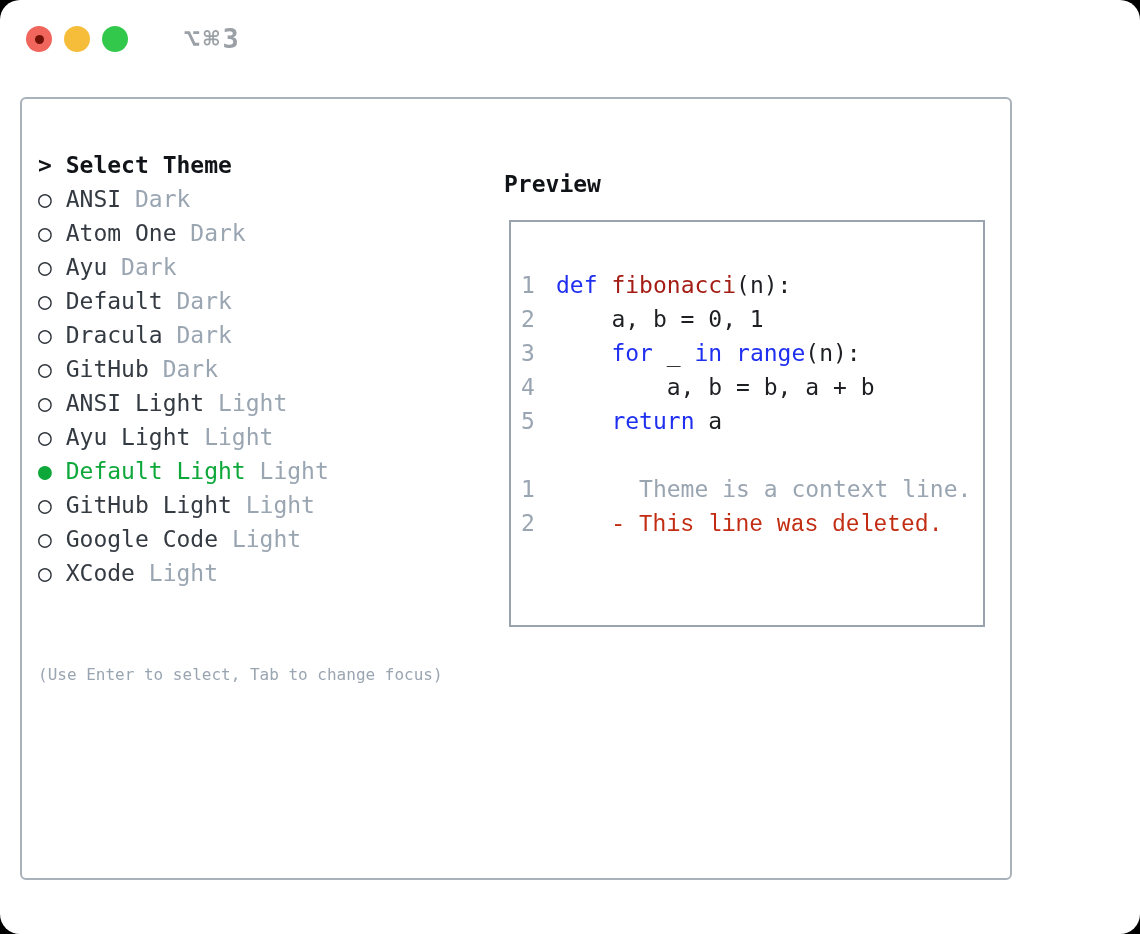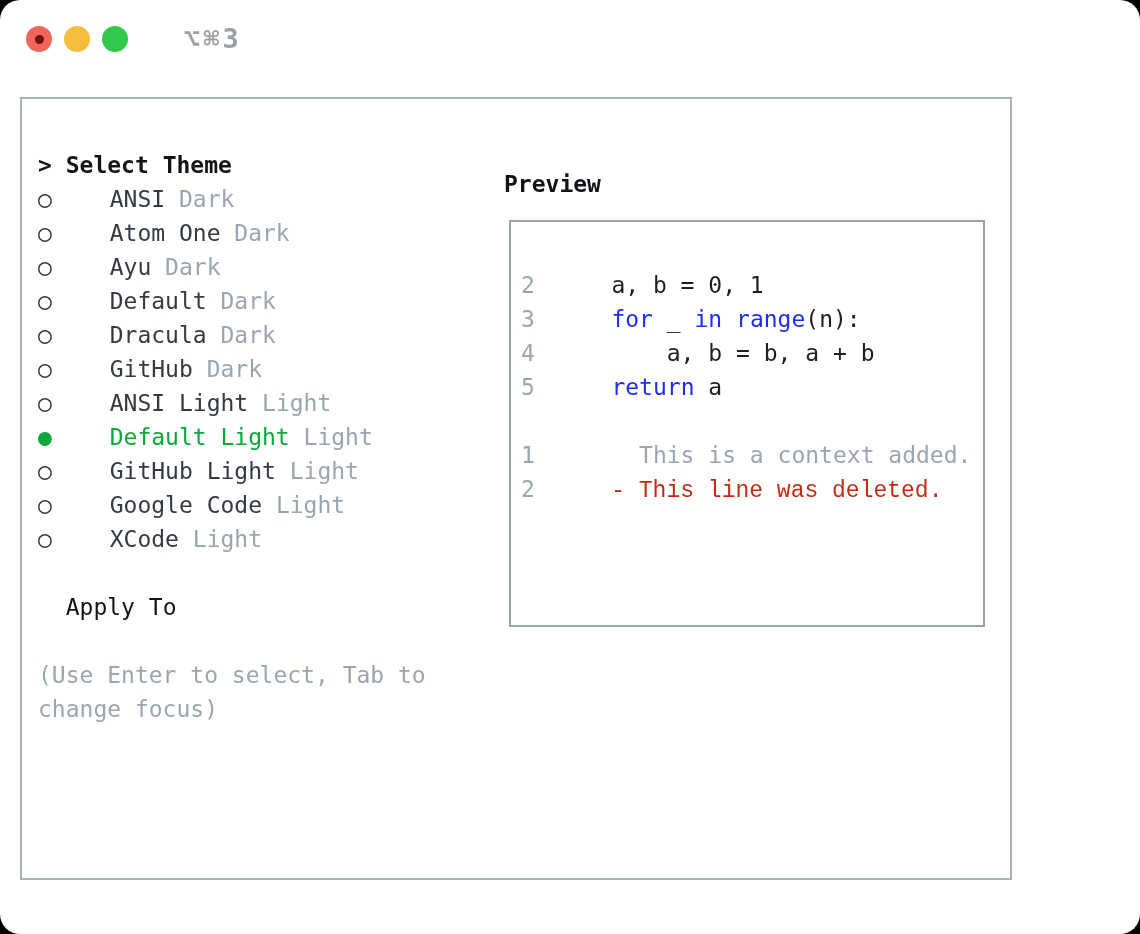--- a/index.html
+++ b/index.html
@@ -25,39 +25,39 @@
   .light.yellow{background:var(--light-yellow);}
   .light.green{background:var(--light-green);}
   .light.red .dot{width:9px;height:9px;border-radius:50%;background:var(--light-red-dot);}
   .shortcut{
     margin-left:44px;font-size:27px;font-weight:bold;
     color:var(--shortcut-gray);letter-spacing:3px;line-height:26px;
   }
   
   .panel{
     position:absolute;left:20px;top:97px;width:992px;height:783px;
-    border:2px solid var(--panel-border);border-radius:0;
+    border:2px solid var(--panel-border);border-radius:6px;
     box-sizing:border-box;background:#fff;
     padding:49px 0 0 16px;
     display:flex;
   }
   .left-col{width:466px;flex:none;}
   .right-col{flex:1;margin-top:19px;}
   .row{height:34px;line-height:34px;font-size:23px;white-space:pre;color:var(--item-text);}
   .row.blank{height:34px;}
   .heading{font-weight:bold;color:var(--heading-text);}
   .prompt{font-weight:bold;color:var(--heading-text);}
   .mark{color:var(--item-text);}
   .mark.sel{color:var(--select-green);}
-  .nm{color:var(--item-text);margin-left:44px;}
+  .nm{color:var(--item-text);}
   .nm.sel{color:var(--select-green);}
   .muted{color:var(--muted-gray);}
   .subhead{color:var(--heading-text);}
   .hint{
-    width:440px;font-size:23px;line-height:34px;
+    width:440px;font-size:16px;line-height:34px;
     color:var(--muted-gray);white-space:pre-wrap;
   }
   
   .preview-title{padding-left:0;}
   .pbox{
     margin-left:5px;margin-top:19px;
     width:476px;height:407px;box-sizing:border-box;
     border:2px solid var(--pbox-border);
     padding:46px 0 0 10px;
     overflow:hidden;
@@ -91,42 +91,43 @@
       <div class="row"><span class="prompt">&gt;</span><span> </span><span class="heading">Select Theme</span></div>
 
       <div id="theme-list">
           <div class="row"><span class="mark">○ </span><span class="nm">ANSI</span><span class="muted"> Dark</span></div>
           <div class="row"><span class="mark">○ </span><span class="nm">Atom One</span><span class="muted"> Dark</span></div>
           <div class="row"><span class="mark">○ </span><span class="nm">Ayu</span><span class="muted"> Dark</span></div>
           <div class="row"><span class="mark">○ </span><span class="nm">Default</span><span class="muted"> Dark</span></div>
           <div class="row"><span class="mark">○ </span><span class="nm">Dracula</span><span class="muted"> Dark</span></div>
           <div class="row"><span class="mark">○ </span><span class="nm">GitHub</span><span class="muted"> Dark</span></div>
           <div class="row"><span class="mark">○ </span><span class="nm">ANSI Light</span><span class="muted"> Light</span></div>
+          <div class="row"><span class="mark">○ </span><span class="nm">Ayu Light</span><span class="muted"> Light</span></div>
           <div class="row"><span class="mark sel">● </span><span class="nm sel">Default Light</span><span class="muted"> Light</span></div>
           <div class="row"><span class="mark">○ </span><span class="nm">GitHub Light</span><span class="muted"> Light</span></div>
           <div class="row"><span class="mark">○ </span><span class="nm">Google Code</span><span class="muted"> Light</span></div>
           <div class="row"><span class="mark">○ </span><span class="nm">XCode</span><span class="muted"> Light</span></div>
         </div>
 
       <div class="row blank"></div>
-      <div class="row"><span>  </span><span class="subhead">Apply To</span></div>
 
 
       <div class="row blank"></div>
       <div class="hint">(Use Enter to select, Tab to change focus)</div>
     </div>
 
     <div class="right-col">
       <div class="row preview-title"><span class="heading">Preview</span></div>
 
       <div class="pbox" id="preview-box">
+          <div class="crow"><span class="ln">1</span><span class="tok-keyword">def</span><span class="tok-plain"> </span><span class="tok-func">fibonacci</span><span class="tok-plain">(n):</span></div>
           <div class="crow"><span class="ln">2</span><span class="tok-plain">    a, b = 0, 1</span></div>
           <div class="crow"><span class="ln">3</span><span class="tok-plain">    </span><span class="tok-keyword">for</span><span class="tok-plain"> _ </span><span class="tok-keyword">in</span><span class="tok-plain"> </span><span class="tok-keyword">range</span><span class="tok-plain">(n):</span></div>
           <div class="crow"><span class="ln">4</span><span class="tok-plain">        a, b = b, a + b</span></div>
           <div class="crow"><span class="ln">5</span><span class="tok-plain">    </span><span class="tok-keyword">return</span><span class="tok-plain"> a</span></div>
           <div class="crow"><span class="ln"></span></div>
-          <div class="crow"><span class="ln">1</span><span class="tok-context">      This is a context added.</span></div>
+          <div class="crow"><span class="ln">1</span><span class="tok-context">      Theme is a context line.</span></div>
           <div class="crow"><span class="ln">2</span><span class="tok-deleted">    - This line was deleted.</span></div>
         </div>
     </div>
 
   </div>
 </div>
 
 </body></html>

